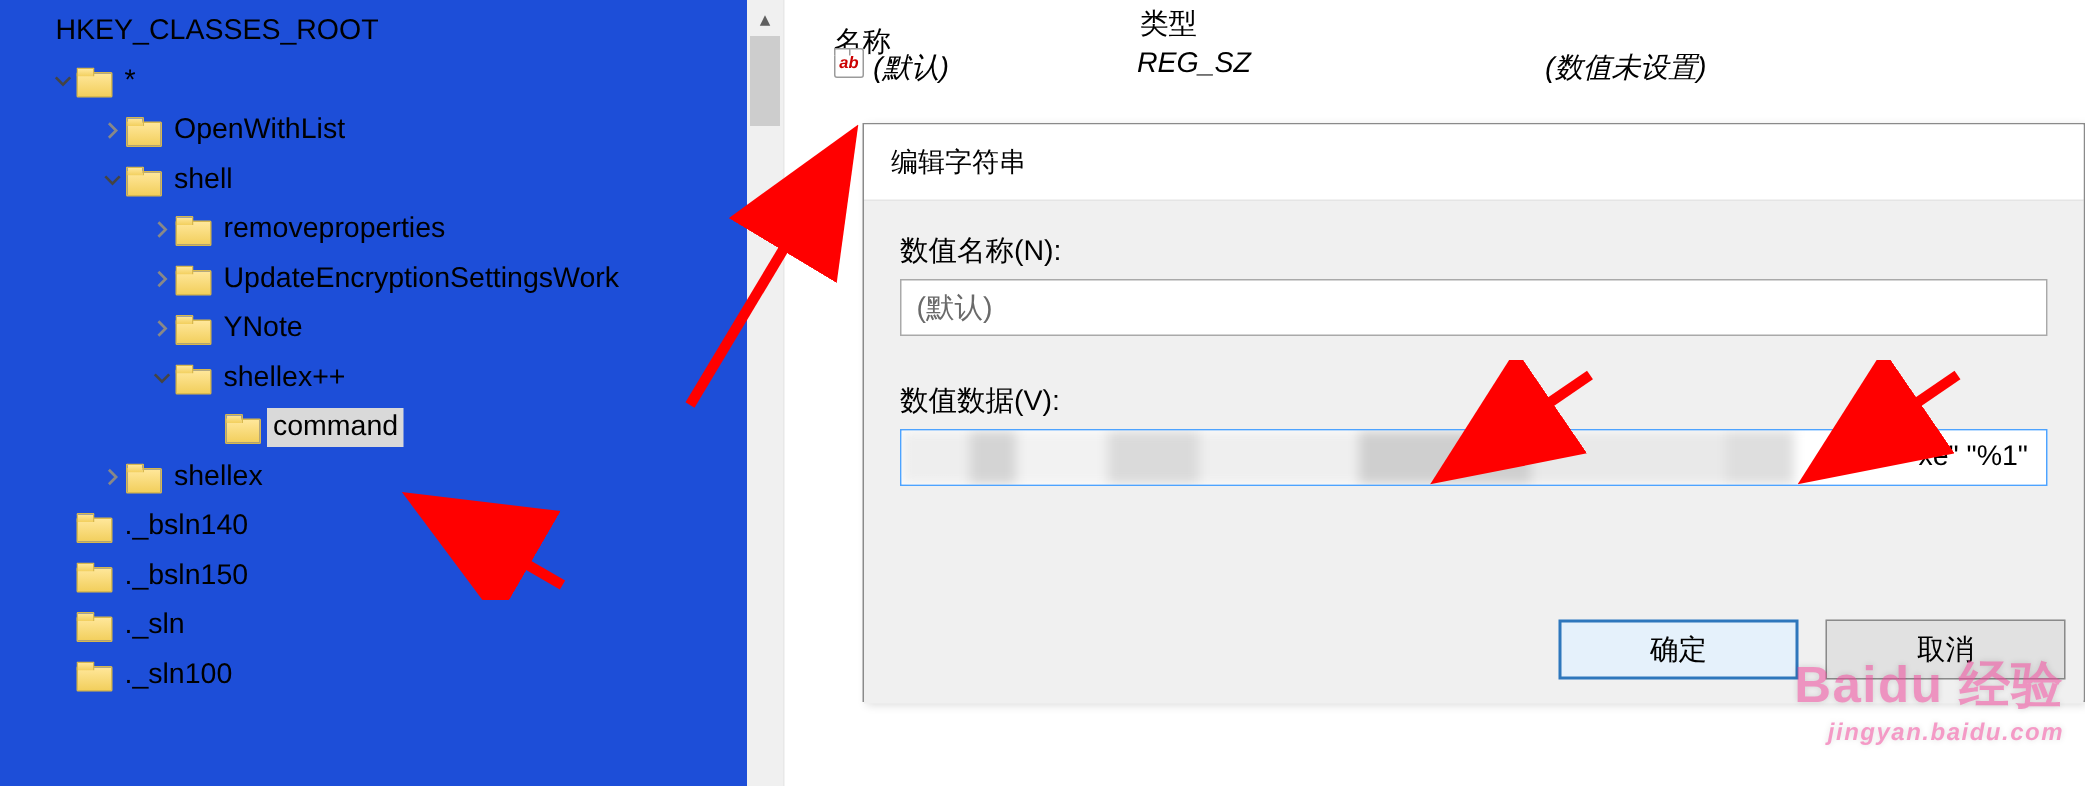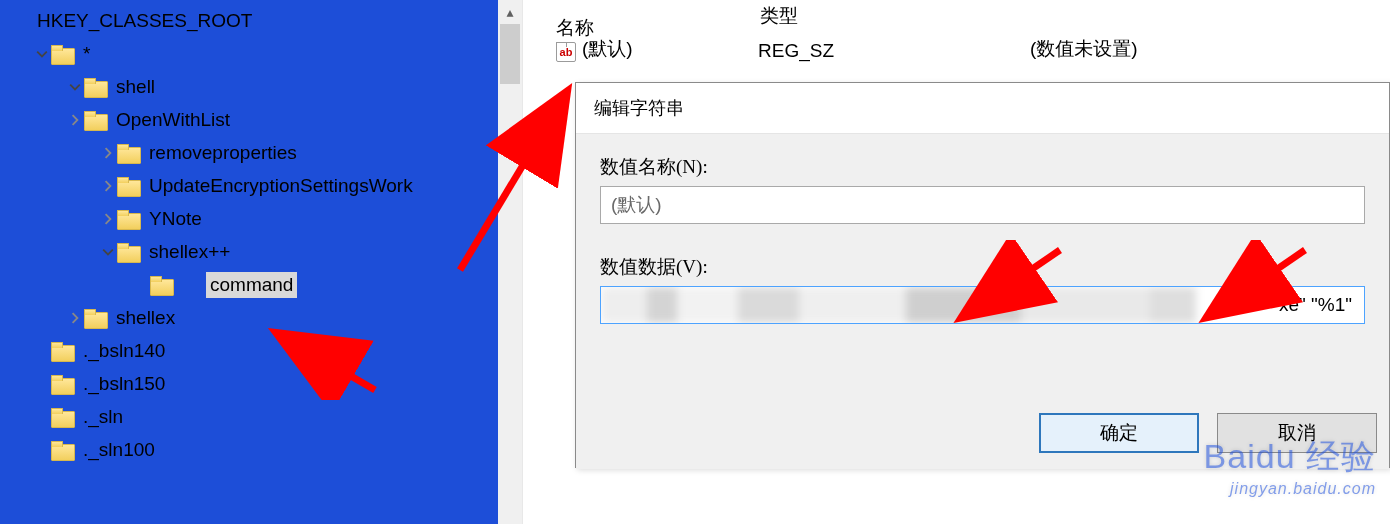--- a/index.html
+++ b/index.html
@@ -8,67 +8,67 @@
     
     .tree { position: absolute; left: 0; top: 0; width: 498px; height: 524px; padding-top: 4px; background: #1d4ed8; }
     .row { display: flex; align-items: center; height: 33px; white-space: nowrap; font-size: 19px; }
     .indent { display: inline-block; width: 33px; height: 100%; position: relative; }
     .toggle { width: 18px; height: 18px; display: inline-flex; align-items: center; justify-content: center; color: #555; cursor: pointer; }
     .toggle svg { width: 12px; height: 12px; }
     .folder-ico { width: 22px; height: 18px; margin-right: 6px; display: inline-block; position: relative; }
     .folder-ico::before { content: ""; position: absolute; left: 0; top: 3px; width: 22px; height: 15px; background: linear-gradient(#ffe79a,#f2cf5d); border: 1px solid #d7b84f; border-radius: 1px; }
     .folder-ico::after { content: ""; position: absolute; left: 0; top: 0; width: 10px; height: 5px; background: linear-gradient(#ffe79a,#f2cf5d); border: 1px solid #d7b84f; border-bottom: none; border-radius: 1px 1px 0 0; }
     .lbl { padding: 2px 4px; }
-    .sel .lbl { background: #e5f3ff; margin-left: 28px; }
+    .sel .lbl { background: #e5f3ff; }
     .sel.focus .lbl { background: #d9d9d9; }
 
     
     .vscroll { position: absolute; left: 498px; top: 0; width: 24px; height: 524px; background: #f0f0f0; }
     .vscroll .arrow { height: 24px; display: flex; align-items: center; justify-content: center; color: #606060; }
     .vscroll .thumb { position: absolute; left: 2px; top: 24px; width: 20px; height: 60px; background: #cdcdcd; }
 
     .divider { position: absolute; left: 522px; top: 0; width: 28px; height: 524px; background: #fff; border-left: 1px solid #e8e8e8; }
 
     
     .list { position: absolute; left: 550px; top: 0; right: 0; height: 524px; background: #fff; }
     .cols { display: flex; height: 32px; align-items: center; font-size: 19px; padding-left: 6px; }
     .col-n { width: 204px; margin-top: 24px; }
     .col-t { width: 272px; }
     .col-d { flex: 1; }
-    .val-row { display: flex; align-items: flex-end; height: 30px; font-size: 19px; padding-left: 6px; }
+    .val-row { display: flex; align-items: flex-start; height: 30px; font-size: 19px; padding-left: 6px; font-style: italic; }
     .val-ico { width: 20px; height: 20px; border: 1px solid #9b9b9b; background: #fff; display: inline-flex; align-items: center; justify-content: center; margin-right: 6px; font-size: 11px; font-weight: bold; color: #c00; border-radius: 2px; position: relative; }
     .val-ico::before { content: ""; position: absolute; left: -1px; top: -1px; width: 9px; height: 4px; border: 1px solid #9b9b9b; border-bottom: none; background: #fff; }
     .val-n { width: 176px; }
     .val-t { width: 272px; }
     .val-d { flex: 1; }
 
     
     .dialog { position: absolute; left: 575px; top: 82px; width: 815px; height: 386px; background: #fff; border: 1px solid #8a8a8a; box-shadow: 2px 2px 6px rgba(0,0,0,0.15); }
     .dlg-title { height: 50px; display: flex; align-items: center; padding-left: 18px; font-size: 18px; background: #fff; }
     .dlg-sep { height: 1px; background: #e5e5e5; }
     .dlg-body { padding: 20px 24px 0 24px; background: #f0f0f0; height: 335px; position: relative; }
-    .field-lbl { font-size: 19px; margin-bottom: 6px; font-family: Liberation Serif, serif; }
+    .field-lbl { font-size: 19px; margin-bottom: 6px; }
     .field-box { width: 100%; height: 38px; border: 1px solid #a9a9a9; background: #fff; padding: 6px 10px; font-size: 19px; color: #000; display: flex; align-items: center; }
     .field-box.ro { background: #fff; color: #6a6a6a; }
     .gap { height: 30px; }
     .blurred { position: relative; overflow: hidden; border: 1px solid #4da3ff; }
     .blurred .mosaic { position: absolute; inset: 0; filter: blur(4px); background:
         linear-gradient(90deg, #eee 0 6%, #d4d4d4 6% 10%, #f2f2f2 10% 18%, #dadada 18% 26%, #efefef 26% 40%, #cfcfcf 40% 55%, #e9e9e9 55% 72%, #dedede 72% 78%, #fff 78% 100%);
     }
     .blurred .tail { position: absolute; right: 12px; top: 50%; transform: translateY(-50%); font-size: 19px; color: #000; }
 
     .btns { position: absolute; right: 0; bottom: 16px; display: flex; gap: 18px; padding-right: 12px; }
     .btn { width: 160px; height: 40px; border: 1px solid #8a8a8a; background: #e1e1e1; font-size: 19px; display: inline-flex; align-items: center; justify-content: center; cursor: pointer; }
     .btn.primary { border: 2px solid #2e77bc; background: #e5f1fb; }
 
     
     .arrow-svg { position: absolute; pointer-events: none; }
 
     
-    .wm { position: absolute; right: 14px; bottom: 26px; text-align: right; color: #1d4ed8; opacity: 0.55; font-weight: normal; letter-spacing: 1px; text-shadow: 0 0 4px rgba(0,0,0,0.25); }
+    .wm { position: absolute; right: 14px; bottom: 26px; text-align: right; color: #ec4899; opacity: 0.55; font-weight: bold; letter-spacing: 1px; text-shadow: 0 0 4px rgba(0,0,0,0.25); }
     .wm1 { font-size: 34px; }
     .wm2 { font-size: 16px; font-style: italic; }
   </style>
 </head>
 <body>
 
 <div class="tree">
   <div class="row">
     <span class="indent"></span>
     <span class="lbl">HKEY_CLASSES_ROOT</span>
@@ -81,36 +81,36 @@
         </svg>
       </span>
     <span class="folder-ico"></span>
     <span class="lbl">*</span>
   </div>
   <div class="row">
     <span class="indent"></span>
       <span class="indent"></span>
     <span class="toggle">
         <svg viewBox="0 0 10 10">
+          <path d="M3 1 L7 5 L3 9" fill="none" stroke="#888" stroke-width="1.5"></path>
+        </svg>
+      </span>
+    <span class="folder-ico"></span>
+    <span class="lbl">OpenWithList</span>
+  </div>
+  <div class="row">
+    <span class="indent"></span>
+      <span class="indent"></span>
+    <span class="toggle">
+        <svg viewBox="0 0 10 10">
           <path d="M1 3 L5 7 L9 3" fill="none" stroke="#444" stroke-width="1.5"></path>
         </svg>
       </span>
     <span class="folder-ico"></span>
     <span class="lbl">shell</span>
-  </div>
-  <div class="row">
-    <span class="indent"></span>
-      <span class="indent"></span>
-    <span class="toggle">
-        <svg viewBox="0 0 10 10">
-          <path d="M3 1 L7 5 L3 9" fill="none" stroke="#888" stroke-width="1.5"></path>
-        </svg>
-      </span>
-    <span class="folder-ico"></span>
-    <span class="lbl">OpenWithList</span>
   </div>
   <div class="row">
     <span class="indent"></span>
       <span class="indent"></span>
       <span class="indent"></span>
     <span class="toggle">
         <svg viewBox="0 0 10 10">
           <path d="M3 1 L7 5 L3 9" fill="none" stroke="#888" stroke-width="1.5"></path>
         </svg>
       </span>

